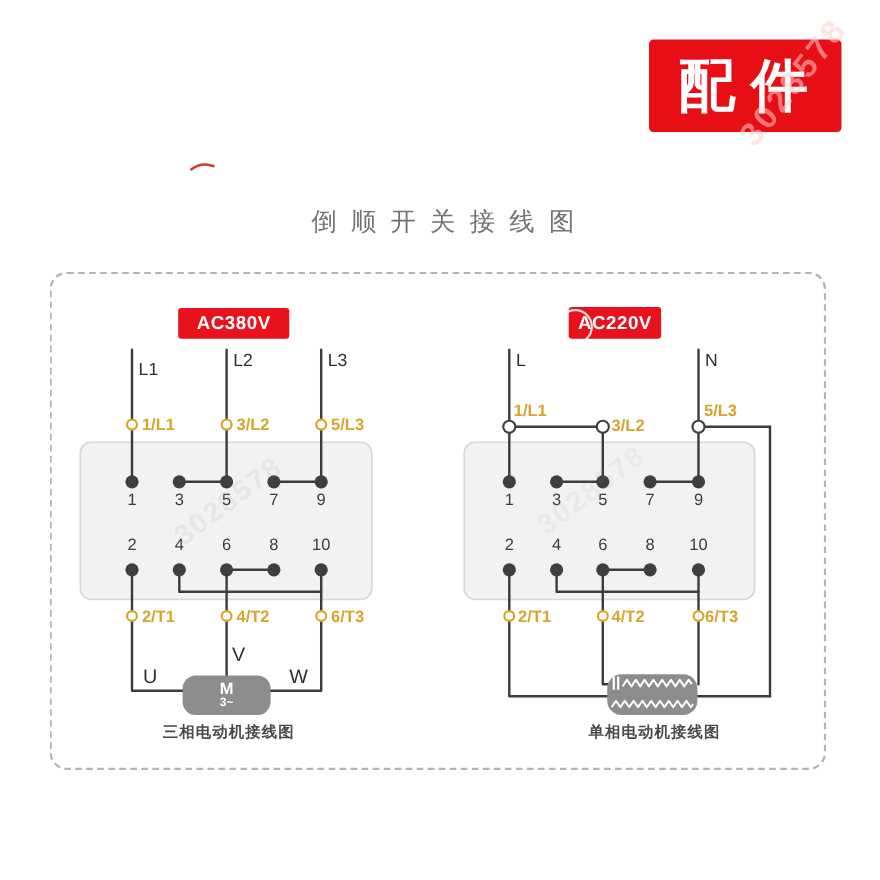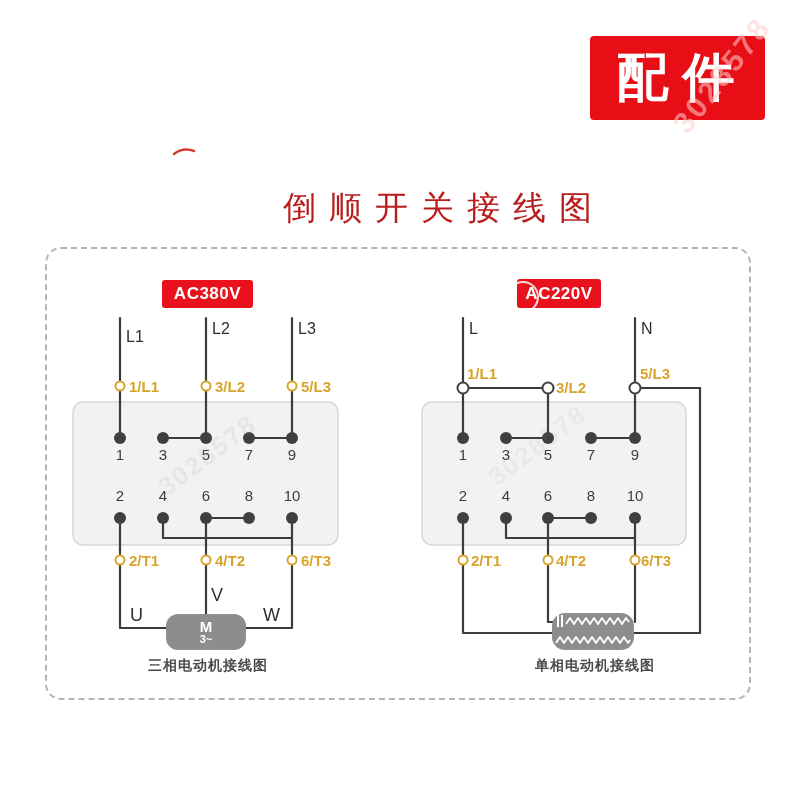--- a/index.html
+++ b/index.html
@@ -19,33 +19,33 @@
   .badge-watermark{
     left:632px;top:58px;width:180px;text-align:center;
     transform:rotate(-52deg);color:rgba(255,205,205,0.55);
     font-size:30px;letter-spacing:3px;z-index:6;font-weight:bold;
   }
   .body-watermark{
     color:rgba(150,150,150,0.12);font-size:26px;letter-spacing:2px;
     transform:rotate(-37deg);z-index:4;font-weight:bold;white-space:nowrap;
   }
   .main-title{
-    left:283px;top:186px;font-size:33px;letter-spacing:13px;
-    color:#b91c1c;font-weight:300;z-index:2;white-space:nowrap;
+    left:283px;top:186px;font-size:23px;letter-spacing:13px;
+    color:#737373;font-weight:300;z-index:2;white-space:nowrap;
   }
   .panel{
     left:45px;top:247px;width:706px;height:453px;
     border:2px dashed #b3b3b3;border-radius:16px;box-sizing:border-box;z-index:0;
   }
   .voltage-badge{
     background:#e8111c;color:#fff;font-weight:bold;font-size:17px;
     display:flex;align-items:center;justify-content:center;
     border-radius:3px;z-index:3;letter-spacing:0.5px;
   }
-  .vb-left{left:162px;top:280px;width:91px;height:28px;}
+  .vb-left{left:162px;top:280px;width:101px;height:28px;}
   .vb-right{left:517px;top:279px;width:84px;height:29px;}
   svg.wiring{left:0;top:0;width:800px;height:800px;z-index:1;pointer-events:none;}
   .lbl{position:absolute;z-index:2;white-space:nowrap;}
   .phase{font-size:16px;color:#2e2e2e;font-weight:500;}
   .ylbl{font-size:15px;color:#d8a42c;font-weight:bold;}
   .num{font-size:15px;color:#3c3c3c;font-weight:500;transform:translateX(-50%);}
   .lead{font-size:18px;color:#2e2e2e;font-weight:500;}
   .motor-m{font-size:15px;color:#fff;font-weight:bold;transform:translateX(-50%);line-height:1;}
   .motor-s{font-size:11px;color:#fff;font-weight:bold;transform:translateX(-50%);line-height:1;}
   .caption{font-size:14px;color:#4a4a4a;font-weight:600;letter-spacing:1px;transform:translateX(-50%);}

